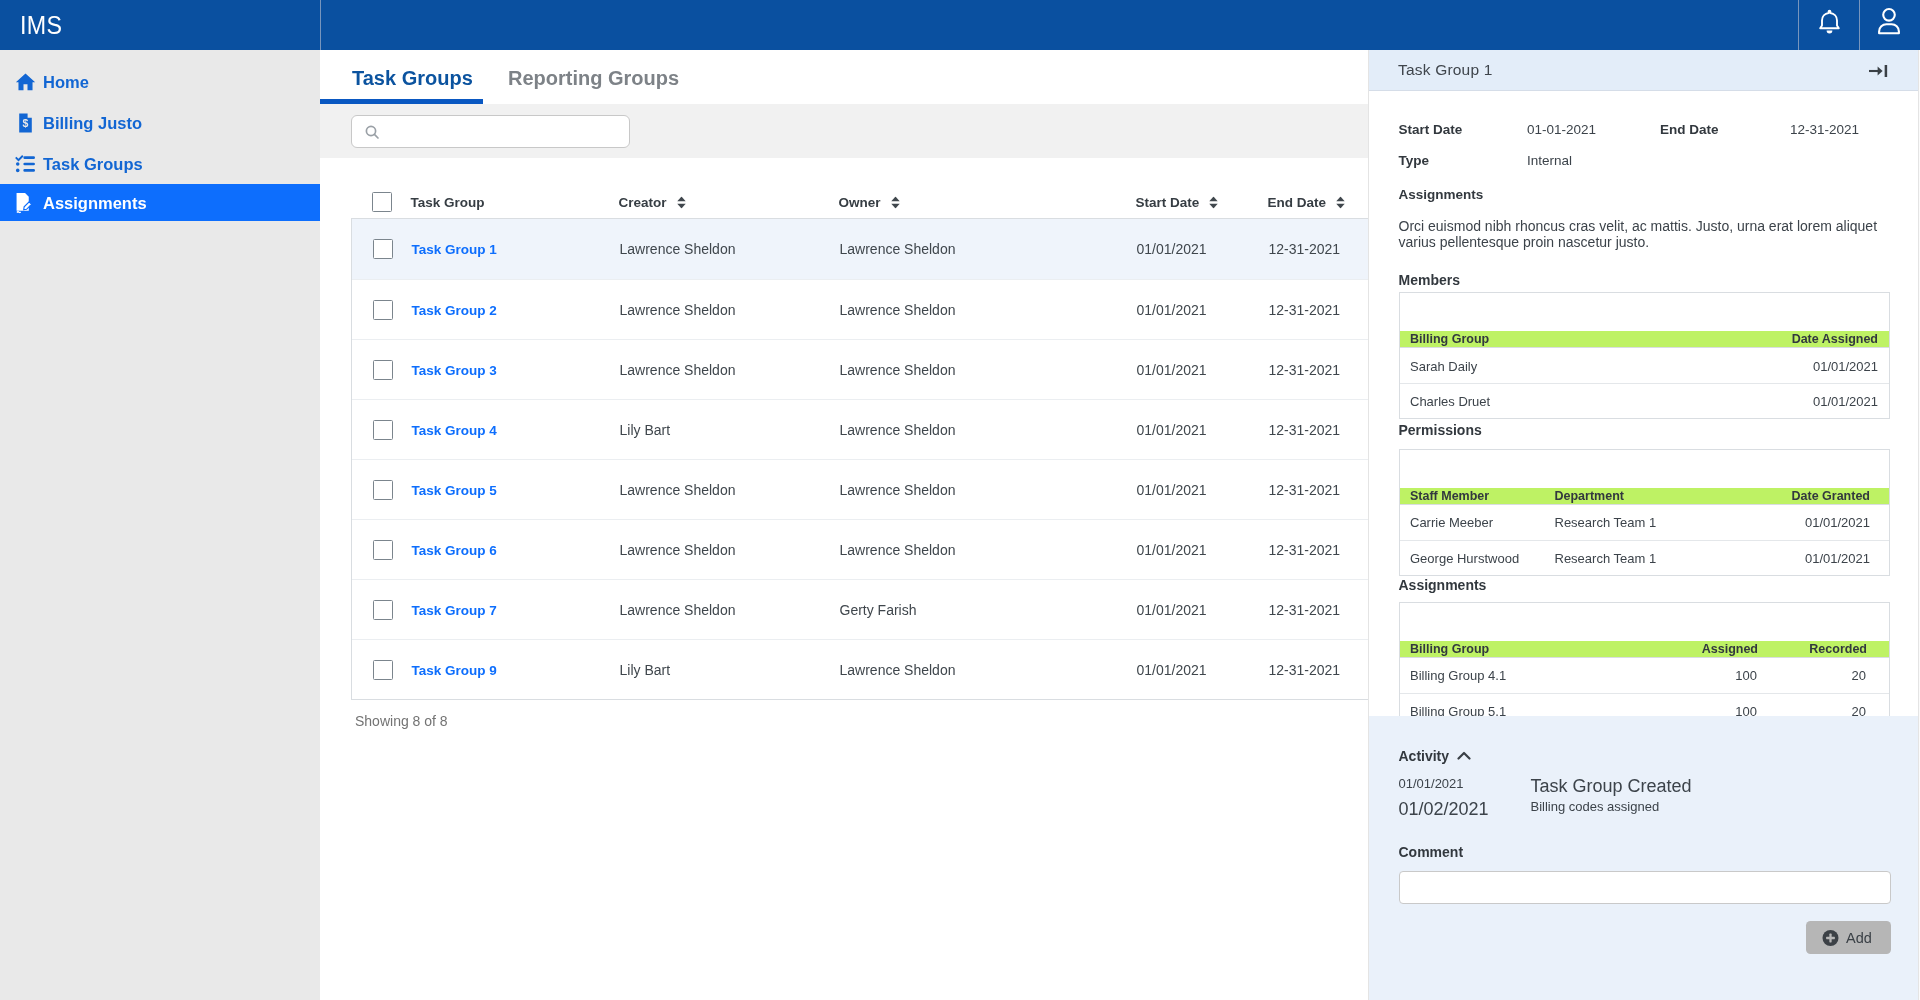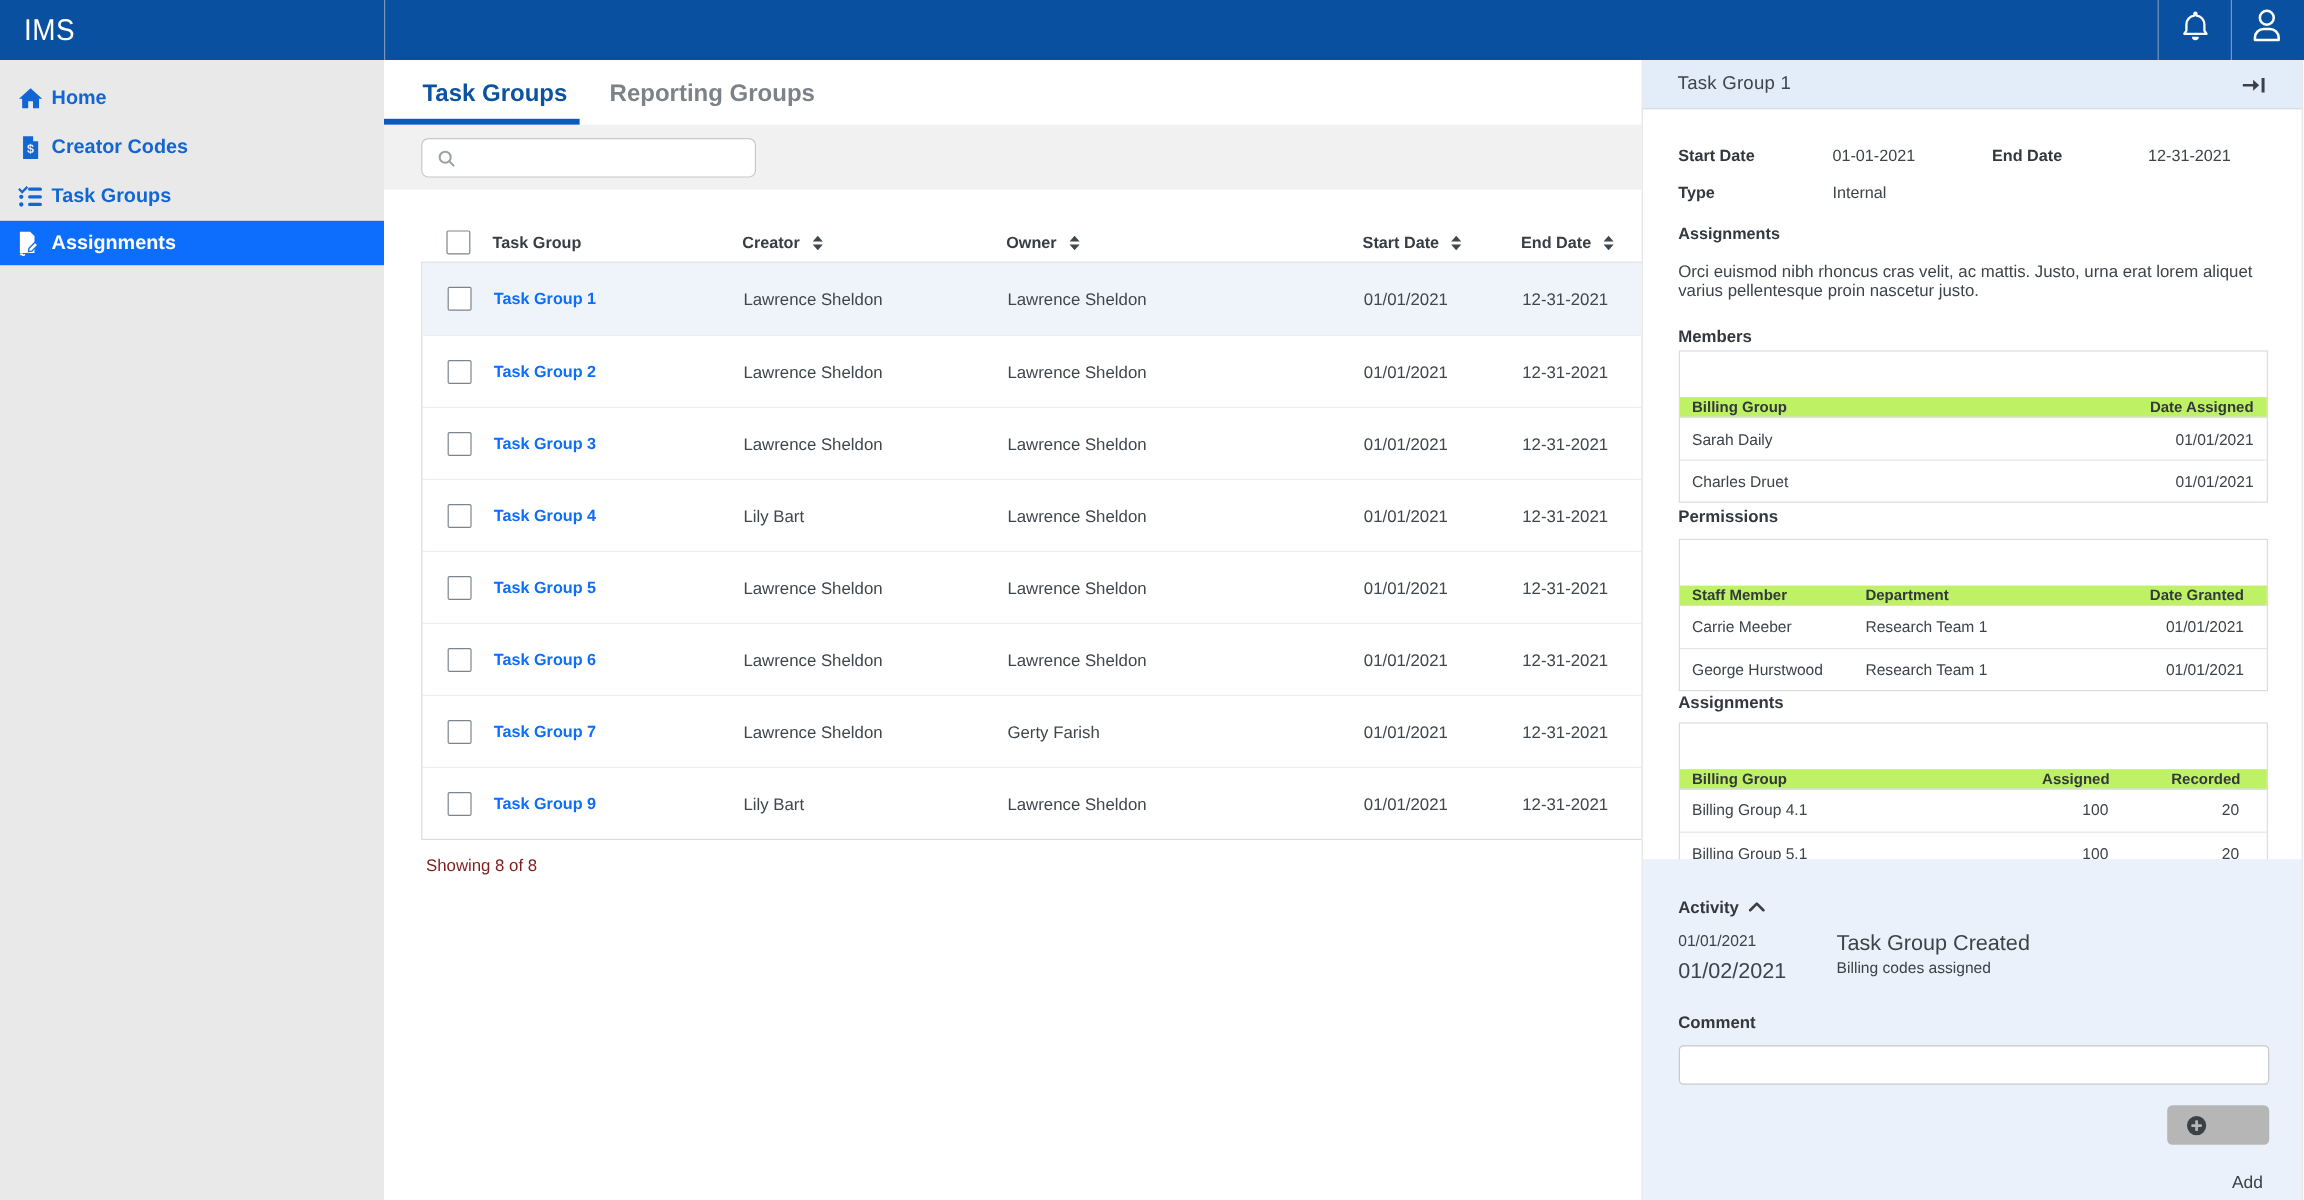--- a/index.html
+++ b/index.html
@@ -38,42 +38,42 @@
 .c-check { left:21px; top:50%; margin-top:-10px; }
 .c-tg    { left:60px; }
 .c-cr    { left:268px; }
 .c-ow    { left:488px; }
 .c-sd    { left:785px; }
 .c-ed    { left:917px; }
 .cell { position:absolute; top:50%; transform:translateY(-50%); font-size:14px; color:#3f464c; white-space:nowrap; }
 .link { color:#0d6efd; font-weight:700; font-size:13.5px; }
 .hcell { position:absolute; top:50%; transform:translateY(-50%); font-size:13.5px; font-weight:700; color:#363d43; white-space:nowrap; }
 .sort { display:inline-block; margin-left:10px; vertical-align:-1.5px; }
-#showing { position:absolute; left:35px; top:663px; font-size:14px; color:#7f1d1d; }
+#showing { position:absolute; left:35px; top:663px; font-size:14px; color:#737373; }
 
 #panel { position:absolute; left:1368px; top:50px; width:552px; height:950px; background:#fff;
   border-left:1px solid #e4e4e4; }
 #phead { position:absolute; left:0; top:0; width:549.5px; height:41px; background:#e3edf9; border-bottom:1px solid #d5dde8; }
 #phead .t { position:absolute; left:29px; top:50%; transform:translateY(-50%); font-size:15.5px; font-weight:400; color:#3f454c; letter-spacing:0.2px; }
 .plabel { position:absolute; font-size:13.5px; font-weight:700; color:#32383e; white-space:nowrap; }
 .pval { position:absolute; font-size:13.5px; color:#3c434a; white-space:nowrap; }
 .phead2 { position:absolute; font-size:14px; font-weight:700; color:#32383e; }
 .ptable { position:absolute; left:29.5px; width:491.5px; border:1px solid #d9dde1; background:#fff; }
 .pt-head { height:17px; background:#bef264; position:relative; border-bottom:1px solid #d9dde1;margin-top:38px; }
 .pt-row { height:35px; position:relative; }
 .pt-row + .pt-row { border-top:1px solid #e4e7ea; }
 .pt-cell { position:absolute; top:50%; transform:translateY(-50%); font-size:13px; color:#3c434a; white-space:nowrap; }
 .pt-hcell { position:absolute; top:50%; transform:translateY(-50%); font-size:12.5px; font-weight:700; color:#32383e; white-space:nowrap; }
 #actband { position:absolute; left:0; top:666px; width:549.5px; height:284px; background:#eaf1fa; }
 #scrollstrip { position:absolute; left:1917.5px; top:50px; width:2.5px; height:950px; background:#fbfbfb; border-left:1px solid #e4e4e4; }
 textarea#comment { position:absolute; left:29.5px; top:821px; width:492px; height:33px; border:1px solid #c9c9c9;
   border-radius:4px; background:#fff; resize:none; outline:none; }
 #addbtn { position:absolute; left:437px; top:871px; width:85px; height:33px; background:#b6b6b6;
   border-radius:4.5px; color:#3a4046; font-size:14.5px; font-weight:400; }
-#addbtn span { position:absolute; left:54px; top:50%; transform:translateY(-50%);margin-top:48px; }
+#addbtn span { position:absolute; left:40px; top:50%; transform:translateY(-50%); }
 #addbtn svg { position:absolute; left:16px; top:50%; transform:translateY(-50%); }
 </style>
 </head>
 <body>
 <div id="topbar">
   <div id="ims">IMS</div>
   <div class="topsep" style="left:319.5px"></div>
   <div class="topsep" style="left:1798px"></div>
   <div class="topsep" style="left:1859px"></div>
   <svg class="abs" style="left:1818px;top:8px" width="23" height="28" viewBox="0 0 23 28">
@@ -91,21 +91,21 @@
     <svg class="ico" viewBox="0 0 20 20">
         <path d="M10 2 L19.2 10.2 L16.7 10.2 L16.7 17.8 L11.9 17.8 L11.9 12.2 L8.1 12.2 L8.1 17.8 L3.3 17.8 L3.3 10.2 L0.8 10.2 Z" fill="#1266d3"></path>
       </svg>
     <span class="txt">Home</span>
   </div>
   <div class="nav-item" style="top:52px">
     <svg class="ico" viewBox="0 0 20 20">
         <path d="M4 1 L12 1 L16 5 L16 19 L4 19 Z M12 1 L12 5 L16 5 Z" fill="#1266d3"></path>
         <text x="10" y="14" font-size="10" font-weight="bold" fill="#e9e9e9" text-anchor="middle">$</text>
       </svg>
-    <span class="txt">Creator Codes</span>
+    <span class="txt">Billing Justo</span>
   </div>
   <div class="nav-item" style="top:93px">
     <svg class="ico" viewBox="0 0 20 20" fill="#1266d3">
       <path d="M1 2.5 L3 4.5 L6.5 1 L7.8 2.3 L3 7 L-0.2 3.8 Z" transform="translate(0.3,0.5)"></path>
       <rect x="8" y="2.6" width="11" height="2.6" rx="1.2"></rect>
       <rect x="8" y="8.7" width="11" height="2.6" rx="1.2"></rect>
       <rect x="8" y="14.8" width="11" height="2.6" rx="1.2"></rect>
       <circle cx="2.6" cy="10" r="1.7"></circle>
       <circle cx="2.6" cy="16.1" r="1.7"></circle>
     </svg>

